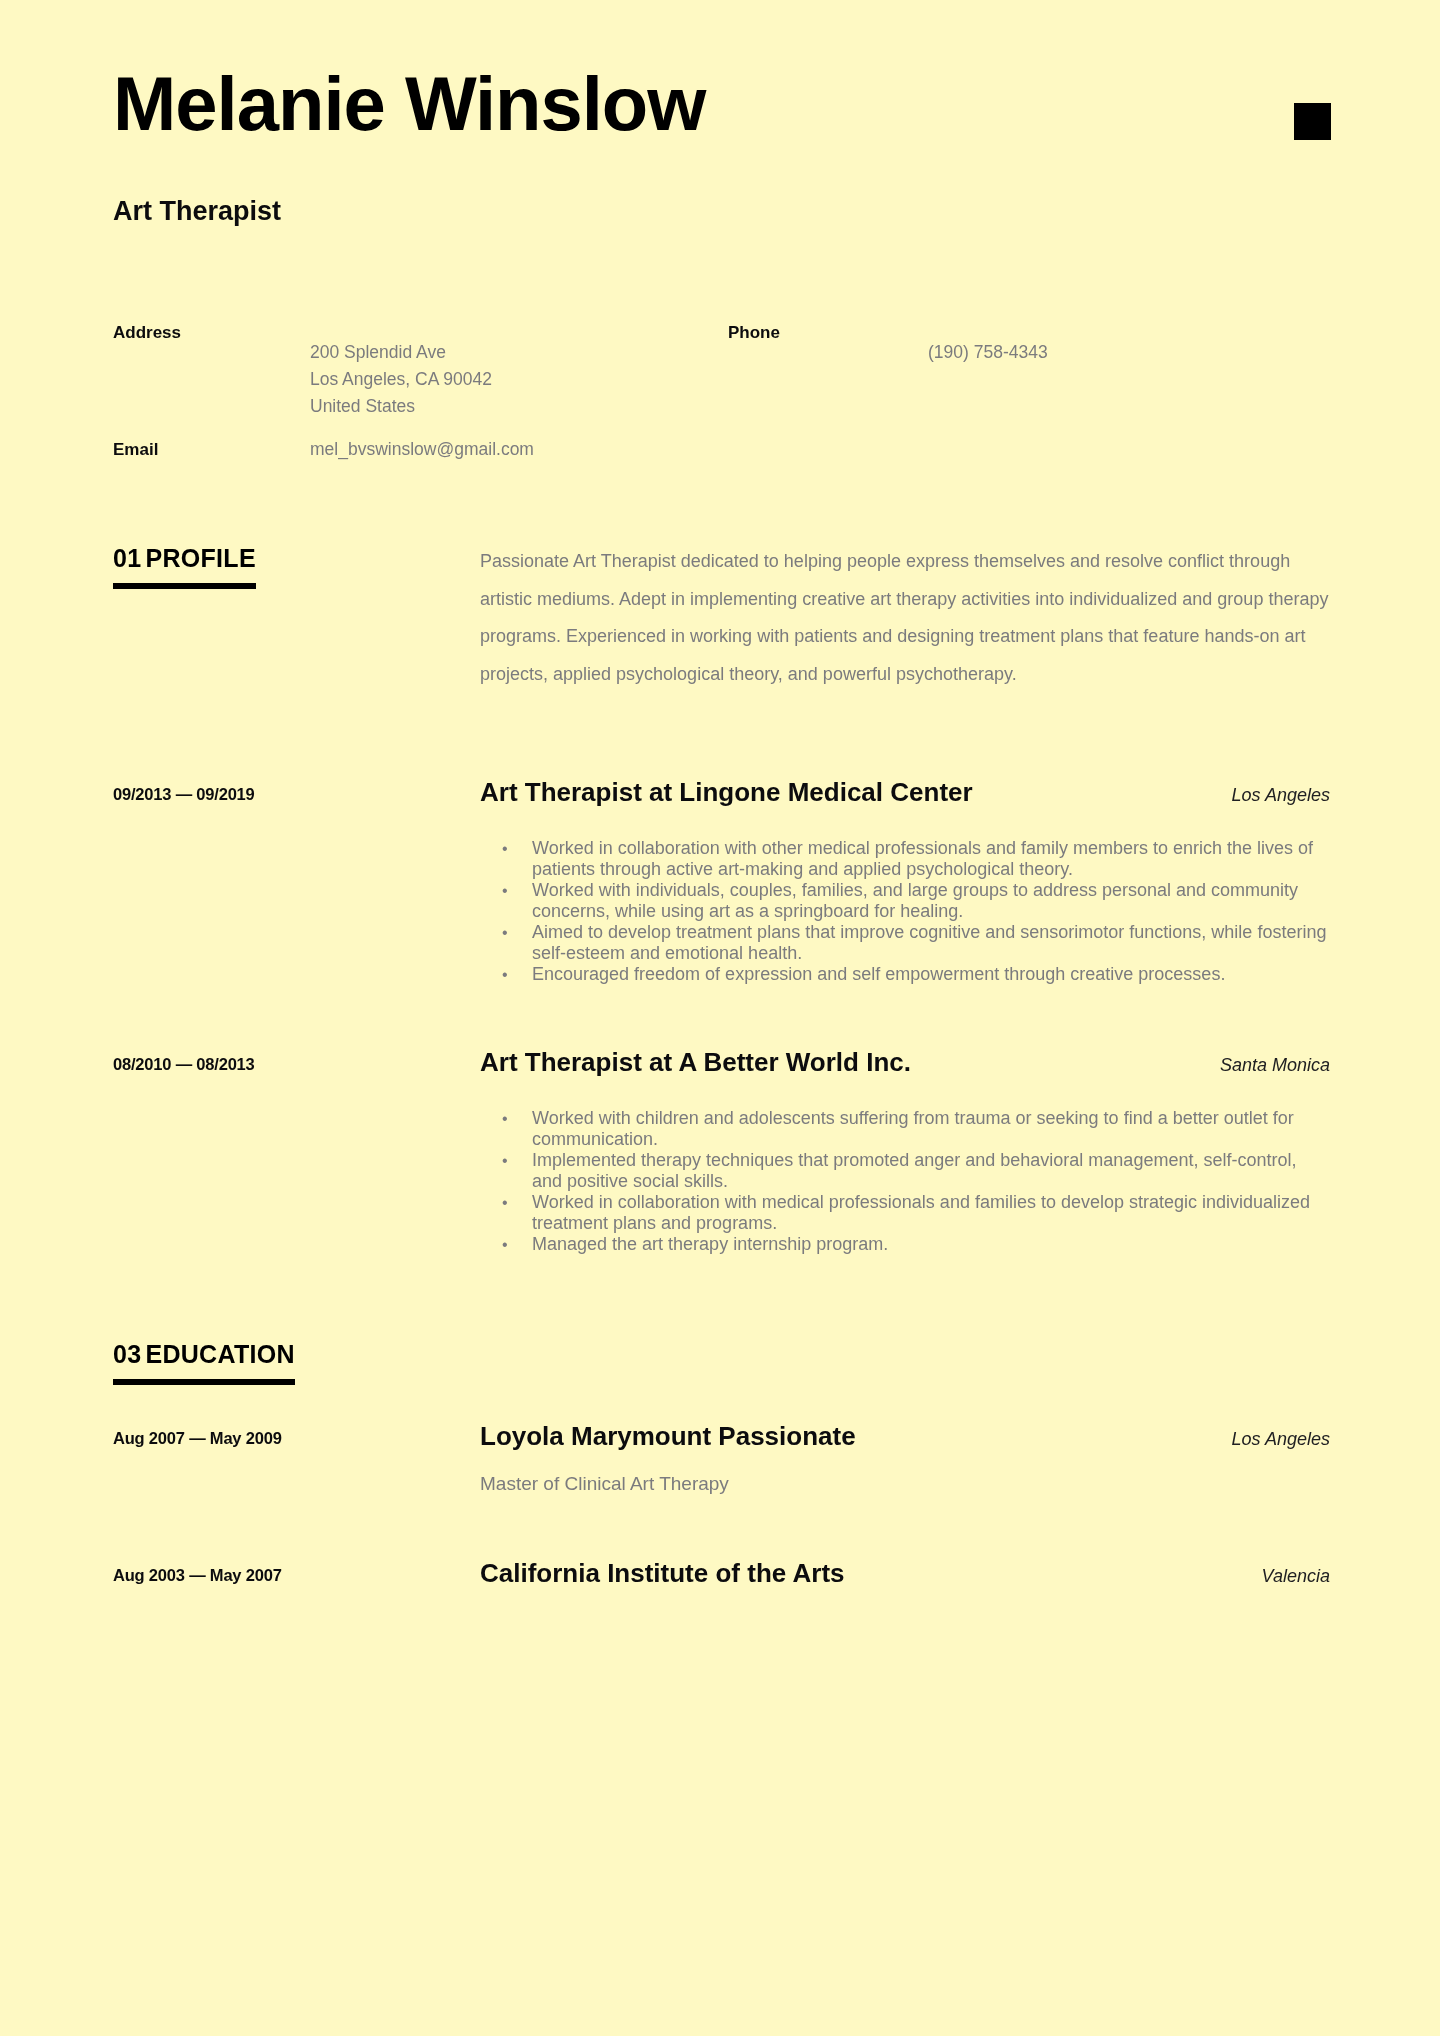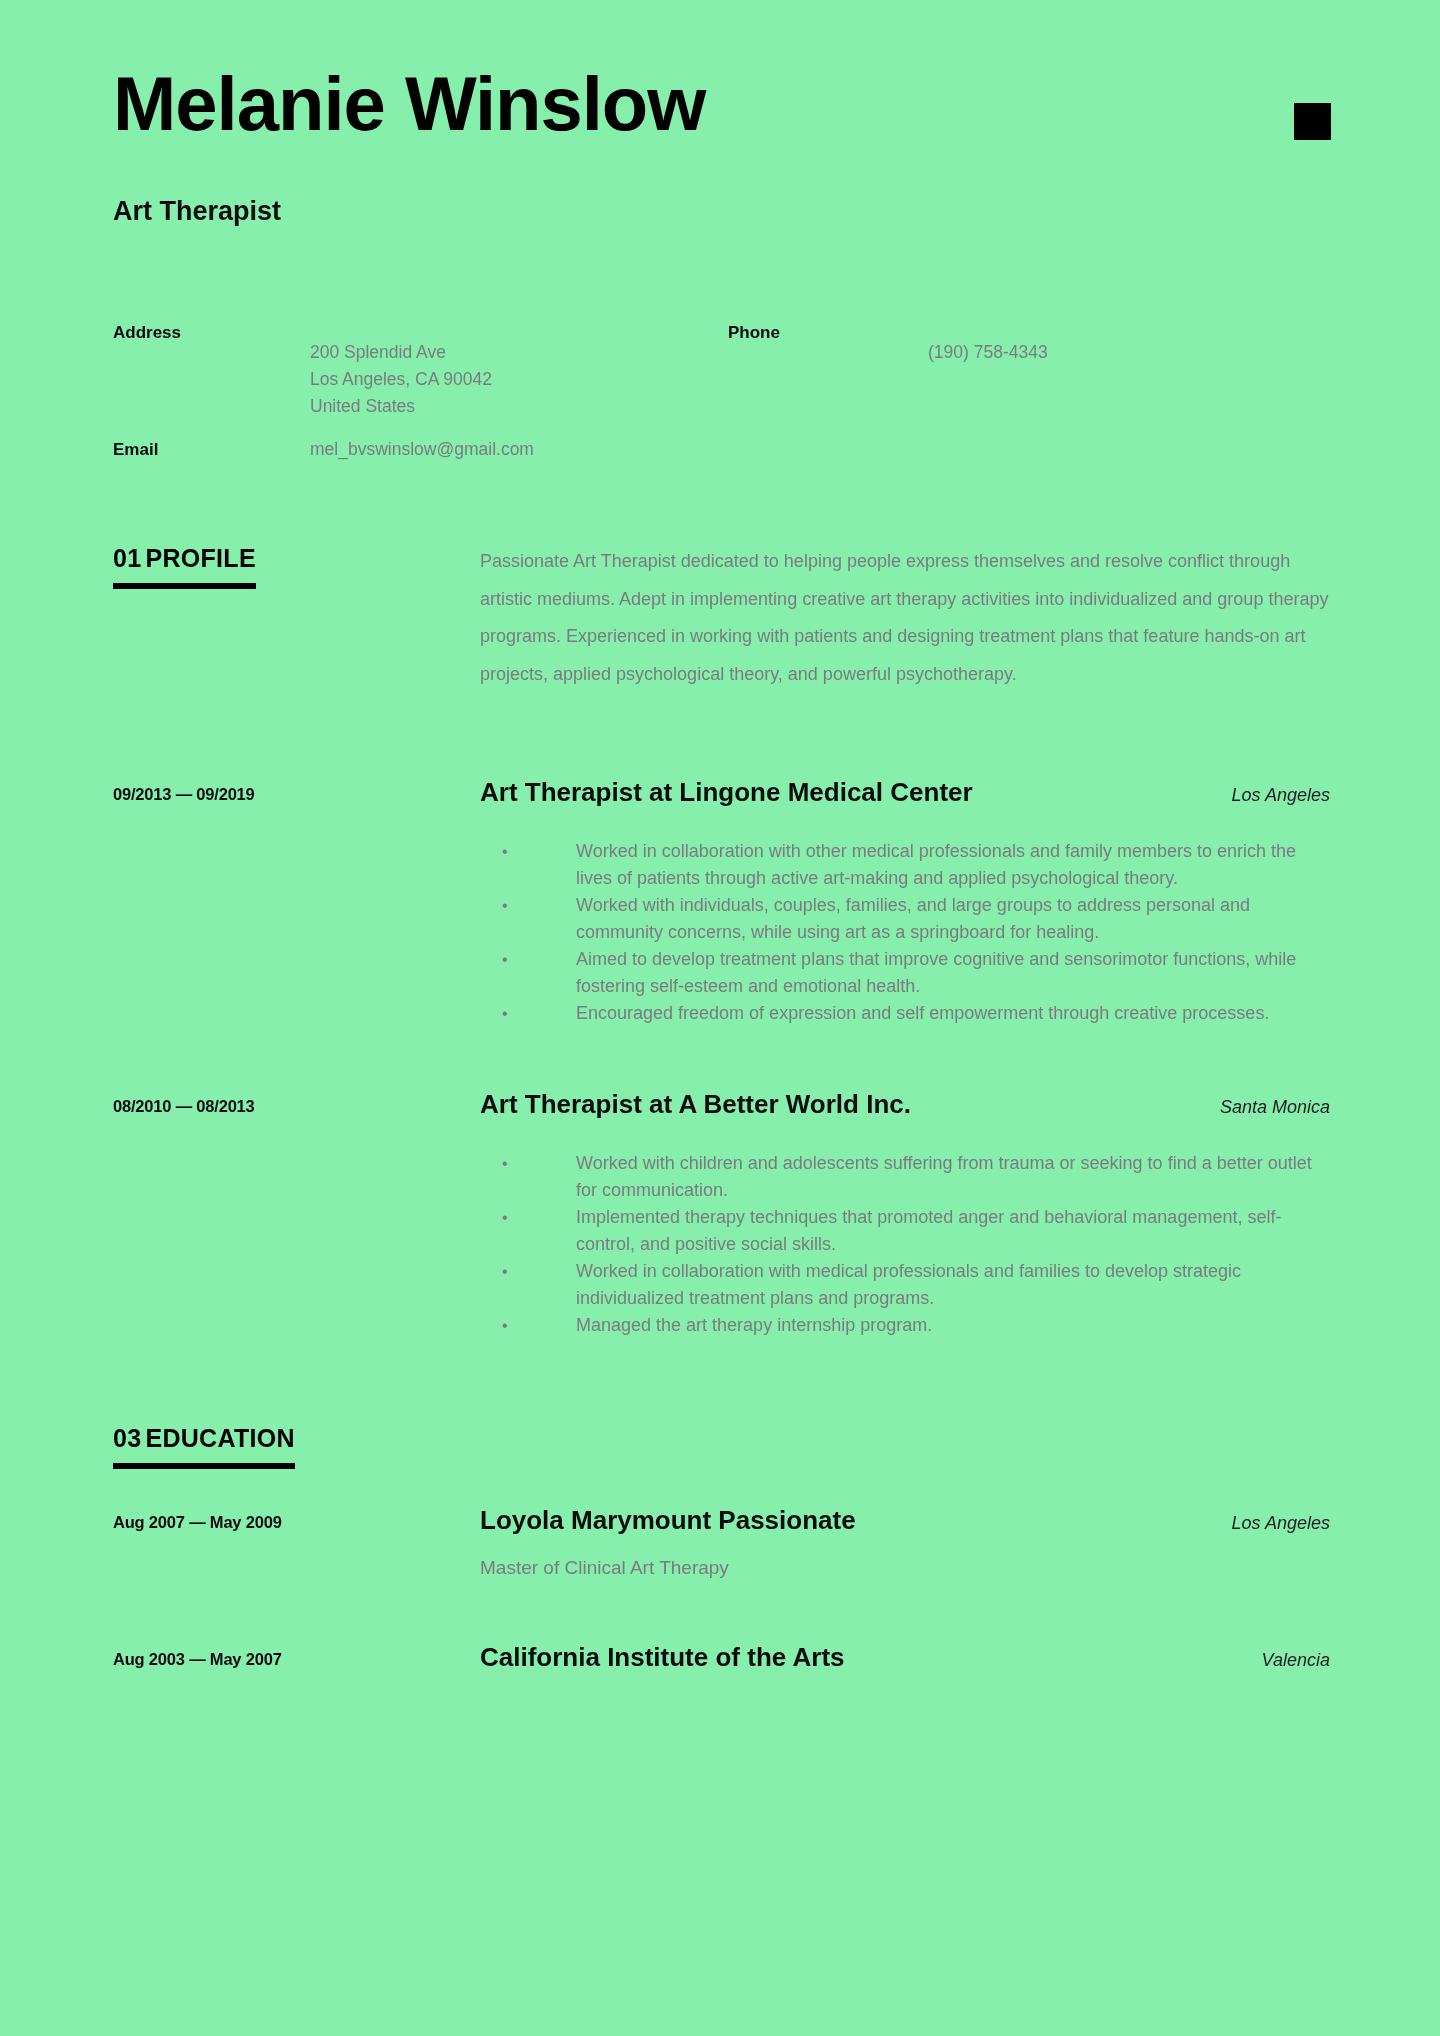--- a/index.html
+++ b/index.html
@@ -1,19 +1,19 @@
 <!DOCTYPE html>
 <html><head>
 <meta charset="utf-8">
 <style>
   * { box-sizing: border-box; }
   html, body { margin: 0; padding: 0; background: #ffffff; }
   .page {
     width: 1440px; height: 2036px; position: relative; overflow: hidden;
-    background: #86efac; margin: 0 auto;
+    background: #fef9c3; margin: 0 auto;
     font-family: "Liberation Sans", "DejaVu Sans", sans-serif;
     padding: 0 110px 0 113px;
     color: #19191b;
   }
   .accent-square {
     position: absolute; top: 103px; right: 109px;
     width: 37px; height: 37px; background: #000000;
   }
   .name {
     margin: 0; padding-top: 60px; font-size: 76px; line-height: 88px;
@@ -51,21 +51,21 @@
   .entry { display: grid; grid-template-columns: 367px 1fr; }
   .entry + .entry { margin-top: 62px; }
   .entry-dates {
     font-size: 16.5px; font-weight: 700; color: #0c0c0e; padding-top: 8px;
     letter-spacing: -0.2px; white-space: nowrap;
   }
   .entry-head { display: flex; align-items: baseline; }
   .entry-title { flex: 1; font-size: 26px; line-height: 30px; font-weight: 700; color: #0c0c0e; }
   .entry-city { font-size: 18px; font-style: italic; color: #202022; white-space: nowrap; }
   .bullets { margin-top: 31px; }
-  .bullet { display: flex; font-size: 18px; line-height: 27px; color: #7b7b7e; gap: 44px; }
+  .bullet { display: flex; font-size: 18px; line-height: 21px; color: #7b7b7e; }
   .bullet-dot-cell { width: 52px; flex: 0 0 52px; padding-left: 22px; }
   .bullet-dot-cell::before { content: "\2022"; font-size: 16px; }
   .bullet-text { flex: 1; max-width: 800px; }
   .entry-degree { margin-top: 21px; font-size: 19px; line-height: 24px; color: #7b7b7e; }
   .entry-degree:empty { display: none; }
   .edu-entries { margin-top: 36px; }
 </style>
 </head>
 <body>
 

